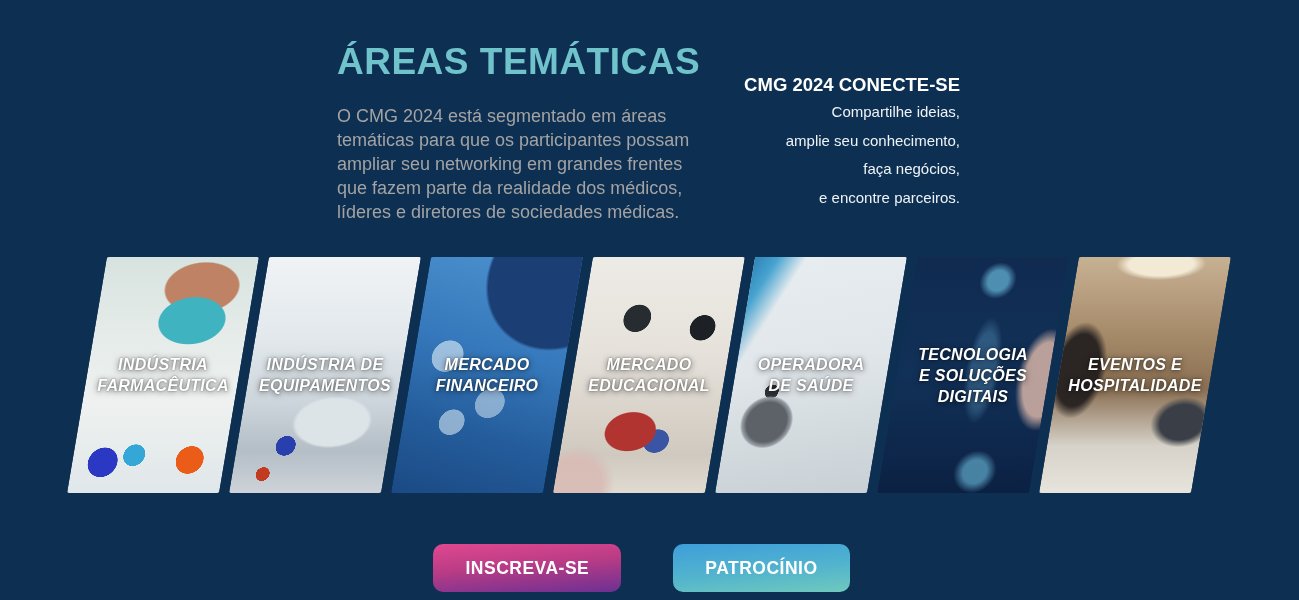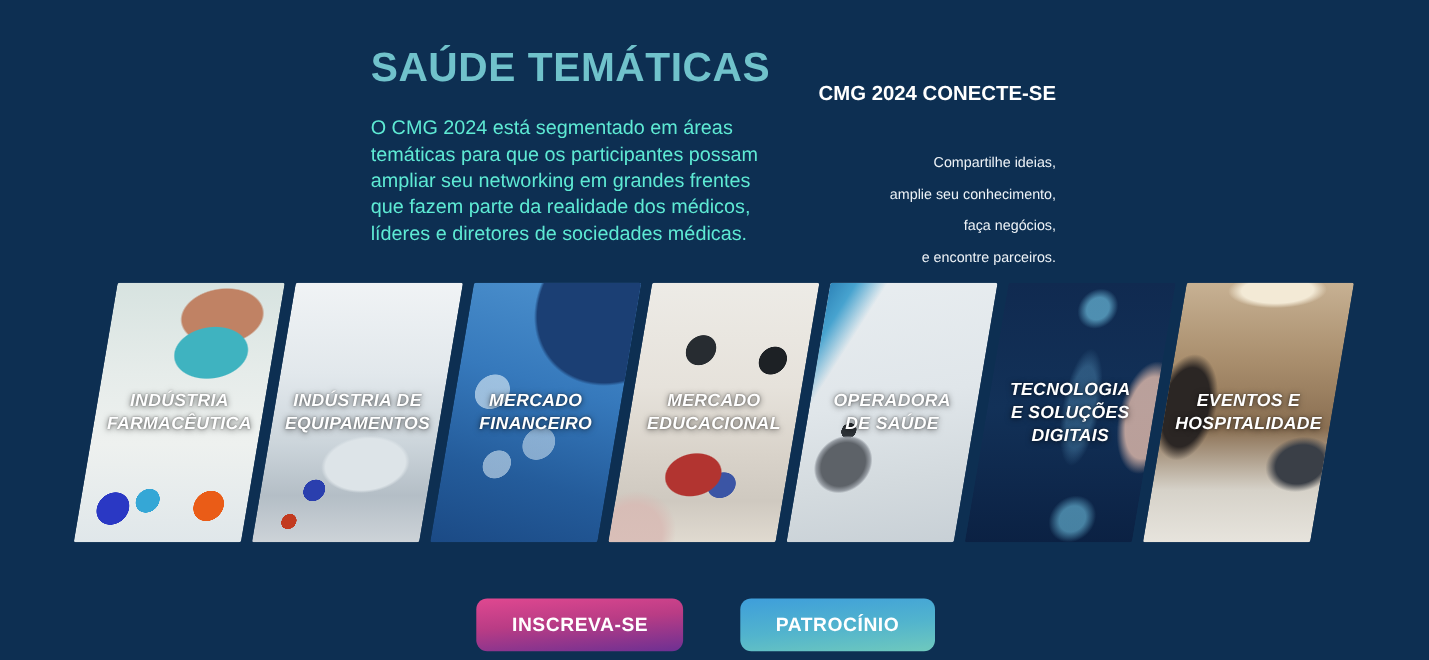--- a/index.html
+++ b/index.html
@@ -13,28 +13,28 @@
   }
 
   
   .page-title {
     position: absolute; left: 337px; top: 16px;
     font-size: 37px; font-weight: bold; letter-spacing: 0.5px;
     color: #70c2cb;
   }
   .intro-text {
     position: absolute; left: 337px; top: 86px; width: 380px;
-    font-size: 18px; line-height: 24px; color: #5eead4;
+    font-size: 18px; line-height: 24px; color: #a3a3a3;
   }
   .connect-block {
     position: absolute; left: 660px; top: 72px; width: 300px;
     text-align: right; color: #eef3f7;
   }
   .connect-title { font-size: 18.5px; font-weight: bold; line-height: 26px; color: #ffffff; }
-  .connect-lines { font-size: 13px; line-height: 28.5px; margin-top: 36px; }
+  .connect-lines { font-size: 15px; line-height: 28.5px; }
 
   
   .cards-row {
     position: absolute; left: 87px; top: 257px;
     display: flex; gap: 10px;
   }
   .card {
     width: 152px; height: 236px;
     transform: skewX(-9.6deg);
     position: relative;
@@ -126,21 +126,21 @@
     color: #ffffff; font-size: 17.5px; font-weight: bold;
     letter-spacing: 0.5px; font-family: "Liberation Sans", sans-serif;
     cursor: pointer;
   }
   .btn-inscreva { background: linear-gradient(175deg, #e04890 0%, #b93c85 45%, #6d3093 100%); }
   .btn-patrocinio { background: linear-gradient(175deg, #3e9edb 0%, #52b4cd 55%, #6fc9bd 100%); margin-left: 35px; }
 </style>
 </head>
 <body>
 
-<h1 class="page-title">SAÚDE TEMÁTICAS</h1>
+<h1 class="page-title">ÁREAS TEMÁTICAS</h1>
 
 <p class="intro-text">O CMG 2024 está segmentado em áreas<br>temáticas para que os participantes possam<br>ampliar seu networking em grandes frentes<br>que fazem parte da realidade dos médicos,<br>líderes e diretores de sociedades médicas.</p>
 
 <div class="connect-block">
   <div class="connect-title">CMG 2024 CONECTE-SE</div>
   <div class="connect-lines">Compartilhe ideias,<br>amplie seu conhecimento,<br>faça negócios,<br>e encontre parceiros.</div>
 </div>
 
 <div class="cards-row">
   <div class="card">

